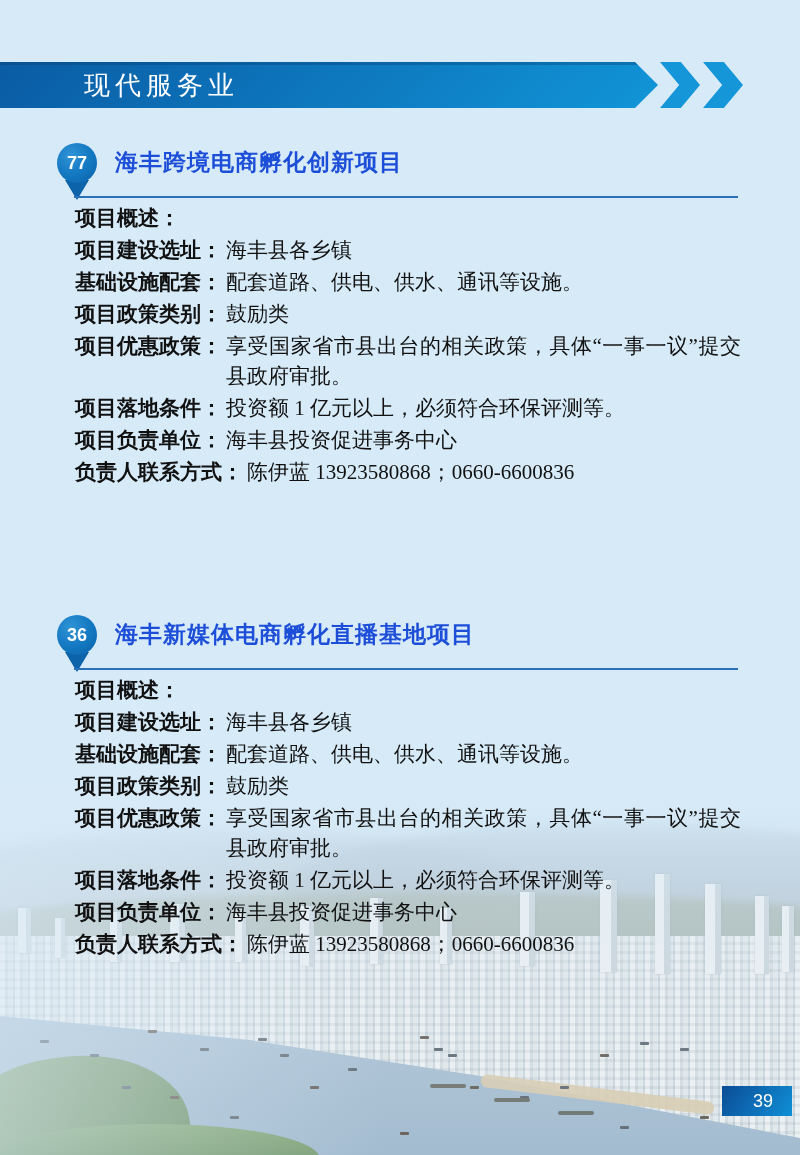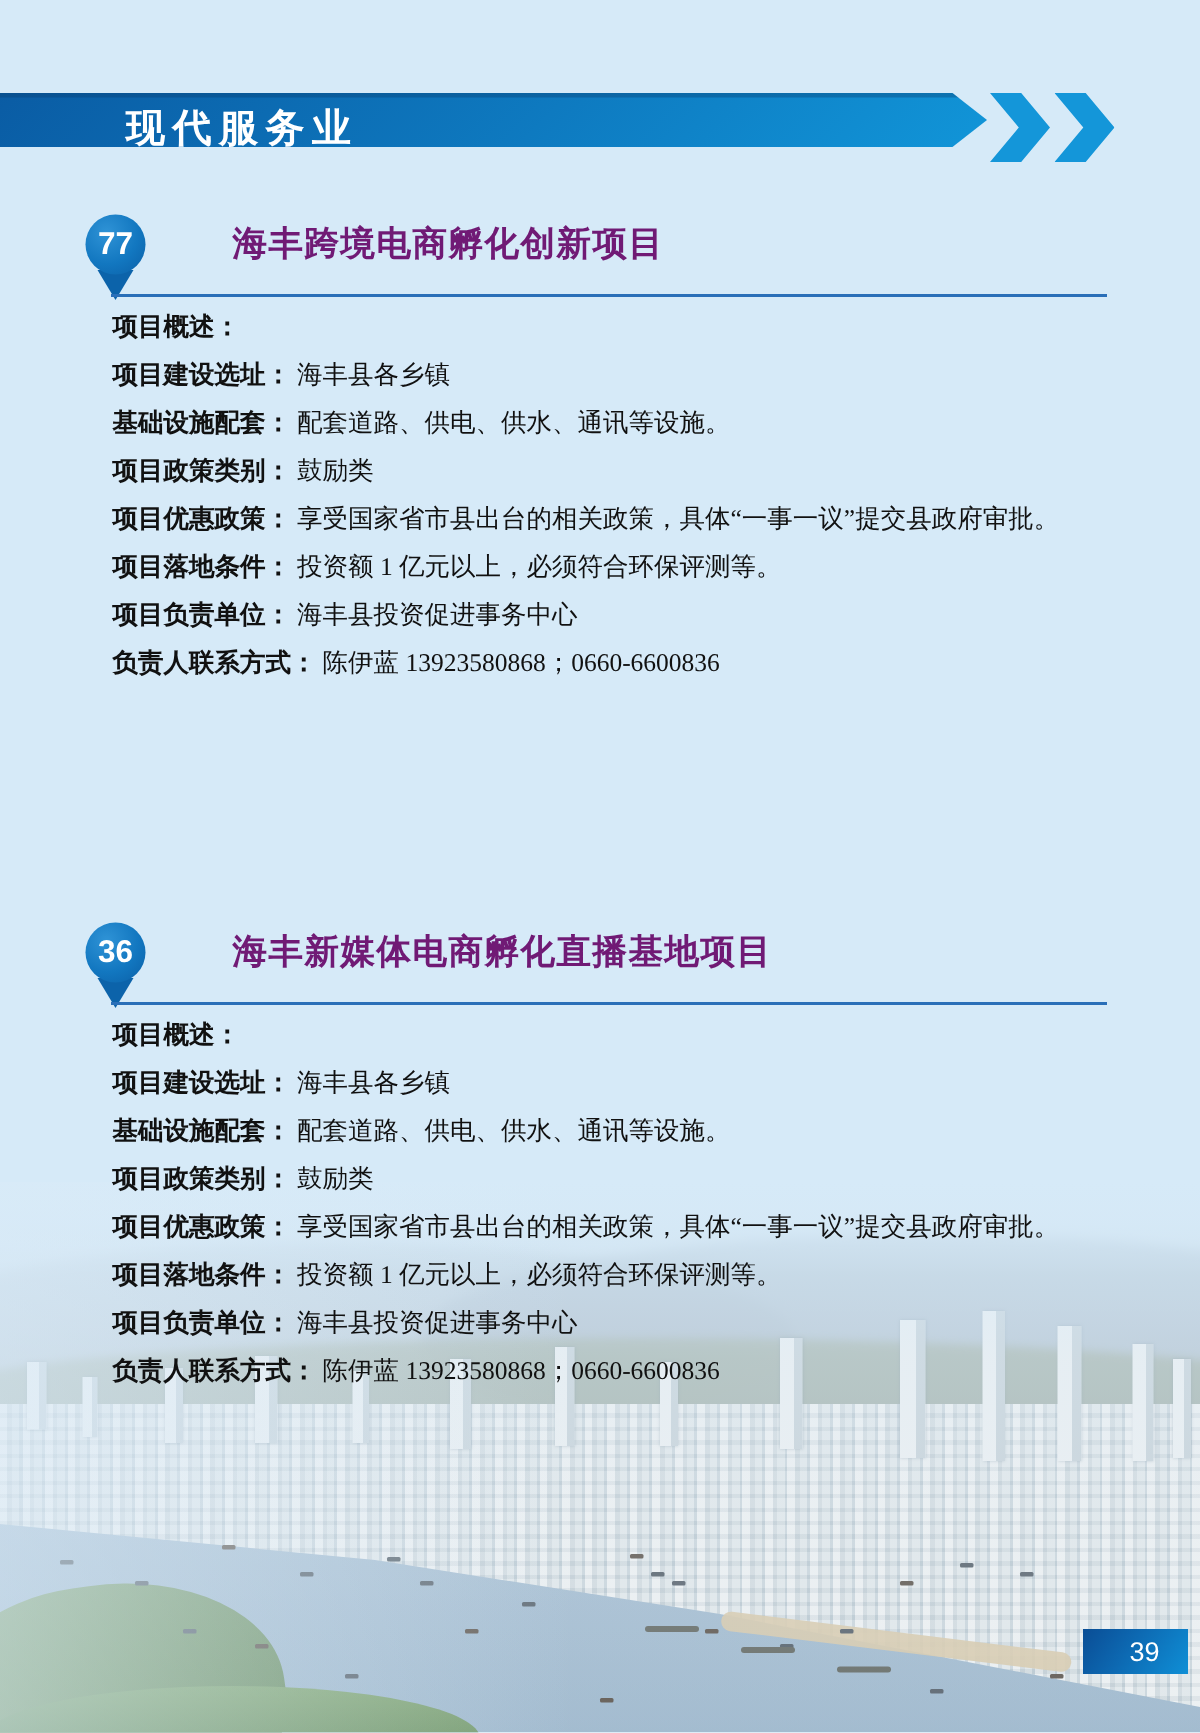--- a/index.html
+++ b/index.html
@@ -49,45 +49,45 @@
   .ph-boatline { left:430px; top:296px; width:36px; height:4px; border-radius:2px; background:#5a5f58;
                  box-shadow: 64px 14px #5a5f58, 128px 27px #5a5f58; }
   .ph-haze { inset:0; background:
                linear-gradient(90deg, rgba(218,235,248,.50) 0%, rgba(218,235,248,0) 48%),
                linear-gradient(180deg, #d6eaf8 0%, rgba(214,234,248,.88) 7%, rgba(214,234,248,.60) 17%,
                                rgba(218,233,244,.42) 32%, rgba(221,233,243,.28) 58%, rgba(223,234,242,.16) 100%); }
 
   
   .content { position:absolute; inset:0; z-index:1; }
 
-  .banner { position:absolute; left:0; top:62px; width:658px; height:36px;
+  .banner { position:absolute; left:0; top:62px; width:658px; height:46px;
             background:linear-gradient(135deg,#0a5ca4 0%,#0e7ac0 55%,#1195d8 100%);
             box-shadow:inset 0 3px 0 rgba(8,60,110,.35);
             clip-path:polygon(0 0,96.5% 0,100% 50%,96.5% 100%,0 100%);
-            color:#fff; font-weight:bold; font-size:26px; letter-spacing:5px;
+            color:#fff; font-weight:normal; font-size:26px; letter-spacing:5px;
             line-height:46px; padding-left:84px; }
   .chev { position:absolute; top:62px; width:40px; height:46px; background:#1496d9;
           clip-path:polygon(0 0,52% 0,100% 50%,52% 100%,0 100%,48% 50%); }
   .chev1 { left:660px; } .chev2 { left:703px; }
 
   .project { position:absolute; left:0; width:800px; }
   .p77 { top:137px; } .p78 { top:609px; }
 
   .pin { position:absolute; left:57px; top:6px; width:40px; height:40px; border-radius:50%;
          background:radial-gradient(circle at 35% 30%, #2f93d6 0%, #1277c0 55%, #0b5fa6 100%);
-         color:#fff; font-weight:bold; font-size:21px; text-align:center; line-height:40px; }
+         color:#fff; font-weight:bold; font-size:18px; text-align:center; line-height:40px; }
   .pin::after { content:""; position:absolute; left:50%; top:37px; transform:translateX(-50%);
                 width:0; height:0; border-left:12px solid transparent; border-right:12px solid transparent;
                 border-top:20px solid #0c63aa; z-index:-1; }
-  .ptitle { position:absolute; left:115px; top:11px; font-size:23px; font-weight:bold; color:#701a75;
-            font-family:"Liberation Serif","DejaVu Serif",serif; letter-spacing:1px; line-height:30px;margin-left:40px; }
+  .ptitle { position:absolute; left:115px; top:11px; font-size:23px; font-weight:bold; color:#1d4ed8;
+            font-family:"Liberation Serif","DejaVu Serif",serif; letter-spacing:1px; line-height:30px; }
   .rule { position:absolute; left:74px; top:59px; width:664px; height:2px; background:#2a6fb8; }
 
   .fields { position:absolute; left:75px; top:66px; width:666px; }
-  .frow { display:flex; align-items:flex-start; line-height:30px; margin-bottom:2px; font-size:17px; color:#111; }
+  .frow { display:flex; align-items:flex-start; line-height:30px; margin-bottom:2px; font-size:21px; color:#111; }
   .flabel { font-weight:bold; white-space:nowrap; font-family:"Liberation Sans","DejaVu Sans",sans-serif; }
   .fvalue { flex:1; text-align:justify; font-family:"Liberation Serif","DejaVu Serif",serif; padding-left:4px; }
 
   .pagenum { position:absolute; left:722px; top:1086px; width:70px; height:30px; z-index:2;
              background:linear-gradient(125deg,#0a4d95 0%,#0d6ab3 45%,#0f8fd6 100%);
              color:#fff; font-size:18px; display:flex; align-items:center; justify-content:center;
              padding-left:12px; }
 </style>
 </head>
 <body>

